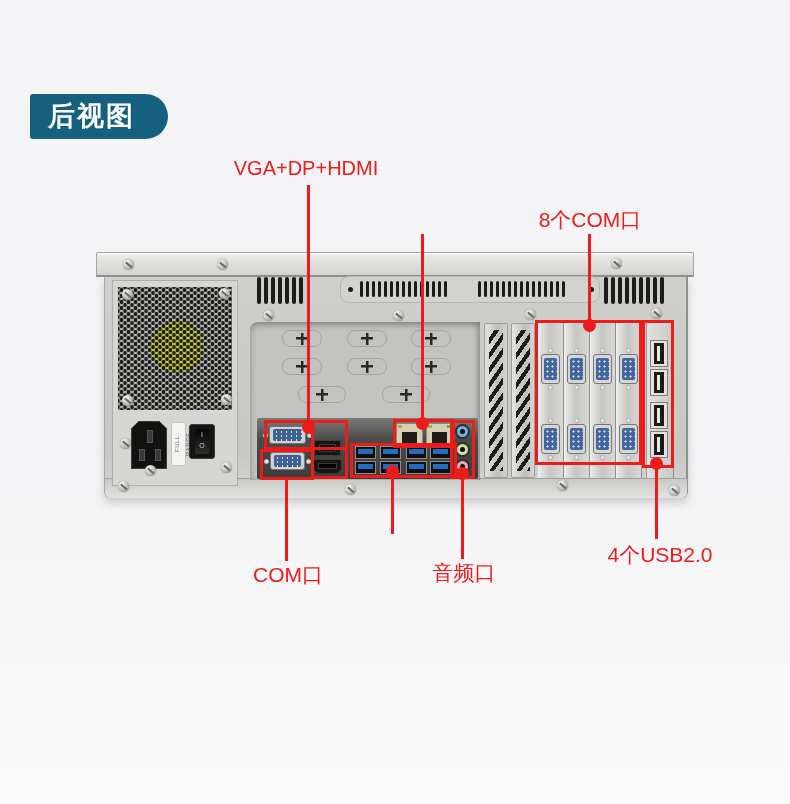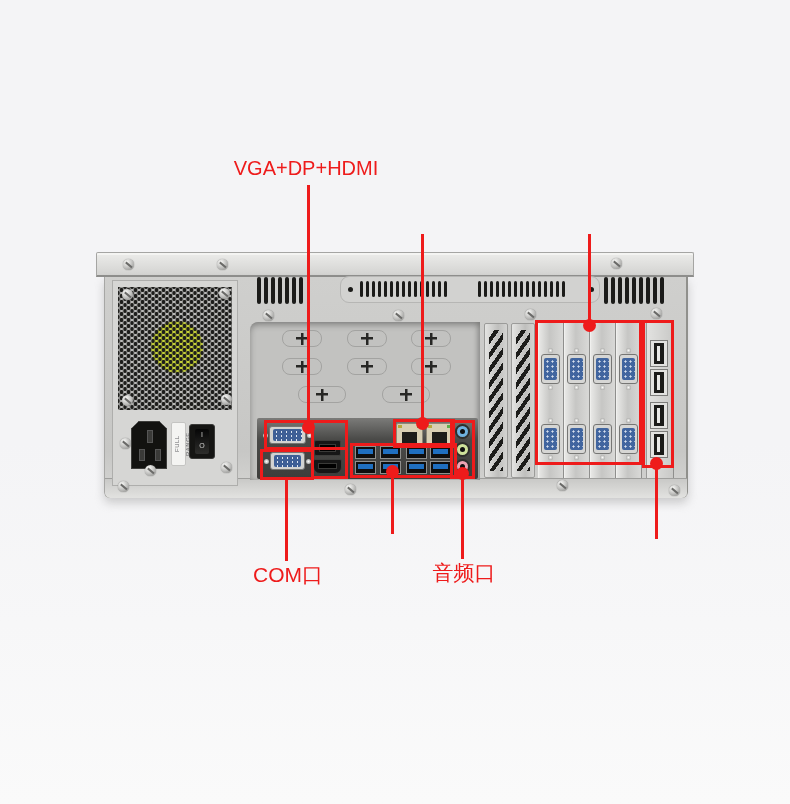--- a/index.html
+++ b/index.html
@@ -120,20 +120,21 @@
   .usb2p::after{content:"";position:absolute;left:6px;top:5px;bottom:5px;width:3px;background:#e8e8e6;}
   .screw{position:absolute;width:11px;height:11px;border-radius:50%;
          background:radial-gradient(circle at 35% 30%,#fafaf8,#c2c2c0 50%,#838381);box-shadow:0 0 1px #555;}
   .screw::after{content:"";position:absolute;left:1.5px;top:5px;width:8px;height:1.6px;background:#6a6a68;transform:rotate(40deg);}
 </style>
 </head>
 <body>
 
 <div class="stage" style="background: linear-gradient(rgb(244, 244, 246) 0px, rgb(244, 244, 246) 55%, rgb(250, 250, 250));">
 
+  <div class="badge" id="badge" style="background: rgb(21, 96, 126);">后视图</div>
 
   <div class="lip"></div>
   <div class="body"></div>
   <div class="rail"></div>
 
   <div class="psu"></div>
   <div class="grille"></div>
   <div class="fan" id="fan" style="background: radial-gradient(circle, rgb(196, 207, 55) 60%, rgb(154, 165, 44));"></div>
   <div class="holes"></div>
   <div class="acinlet">
@@ -349,15 +350,17 @@
   <div class="ann-line" id="ln-usb2" style="background: rgb(238, 27, 27);"></div>
 
   <div class="ann-dot" id="dot-vga" style="background: rgb(238, 27, 27);"></div>
   <div class="ann-dot" id="dot-lan" style="background: rgb(238, 27, 27);"></div>
   <div class="ann-dot" id="dot-com8" style="background: rgb(238, 27, 27);"></div>
   <div class="ann-dot" id="dot-usb3" style="background: rgb(238, 27, 27);"></div>
   <div class="ann-dot" id="dot-audio" style="background: rgb(238, 27, 27);"></div>
   <div class="ann-dot" id="dot-usb2" style="background: rgb(238, 27, 27);"></div>
 
   <div class="ann-label" id="lbl-vga">VGA+DP+HDMI</div>
+  <div class="ann-label" id="lbl-com8">8个COM口</div>
   <div class="ann-label" id="lbl-audio">音频口</div>
   <div class="ann-label" id="lbl-com1">COM口</div>
+  <div class="ann-label" id="lbl-usb2">4个USB2.0</div>
 </div>
 
 </body></html>

